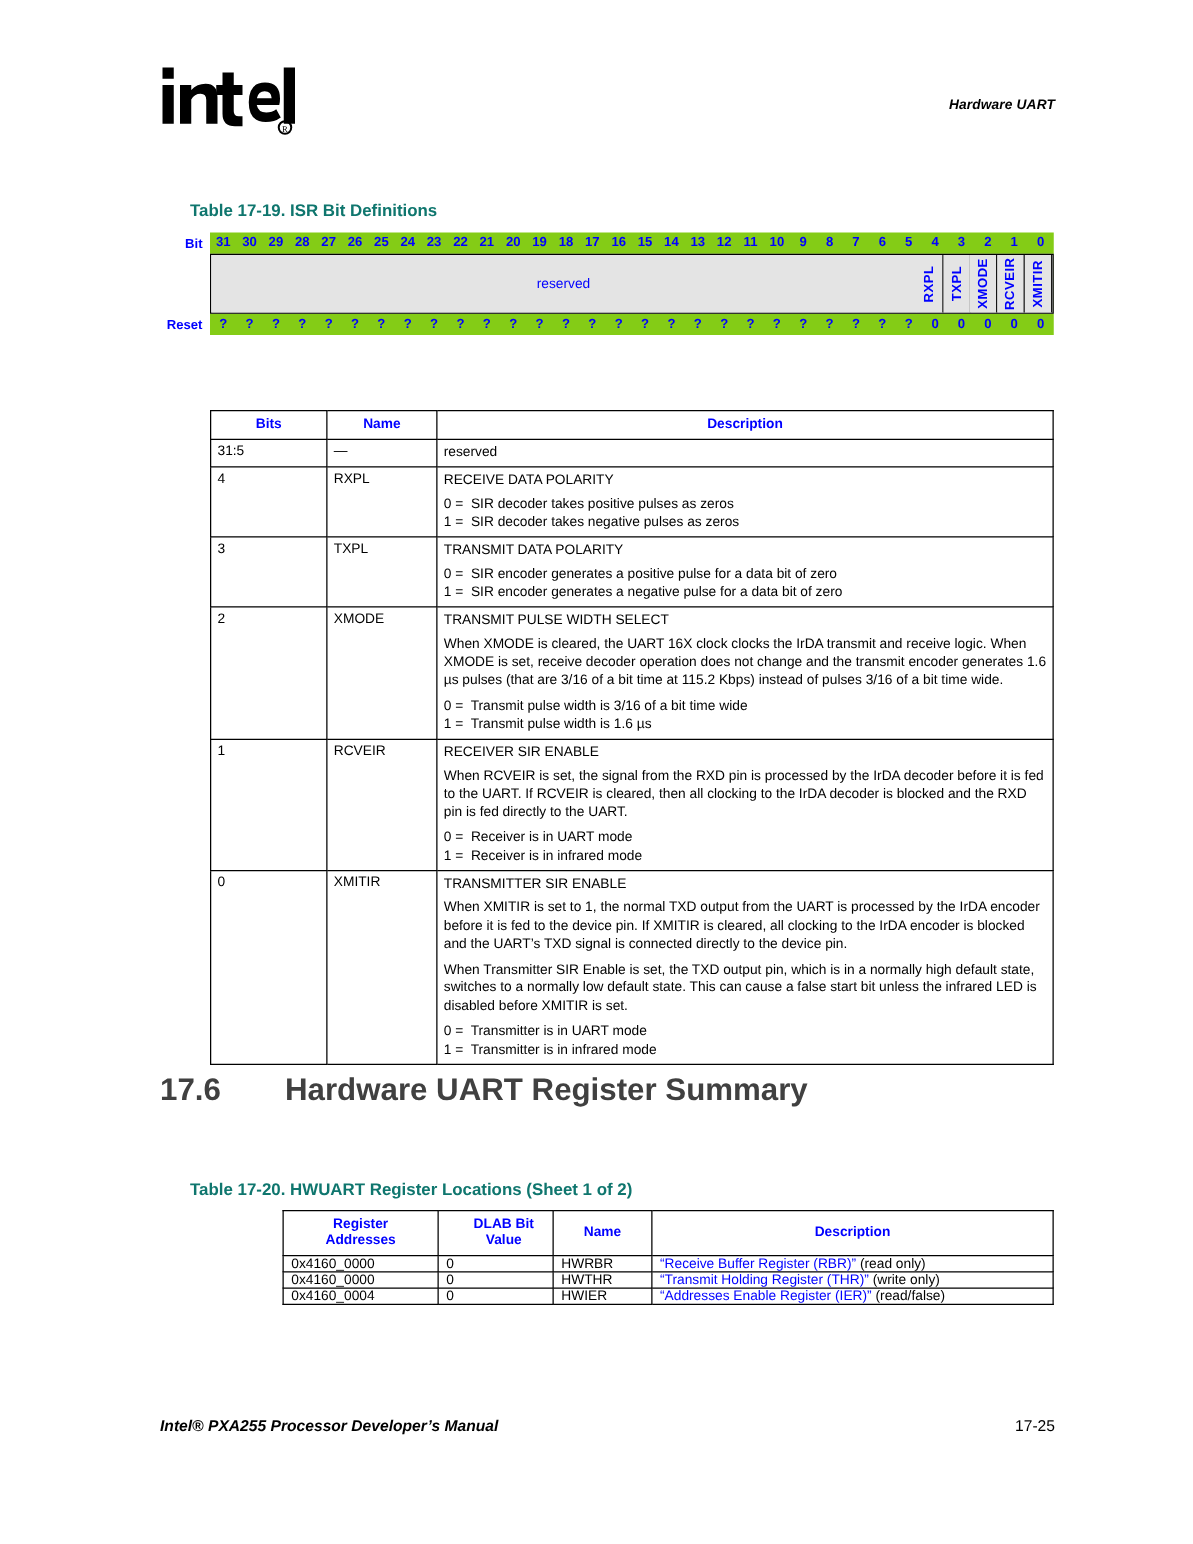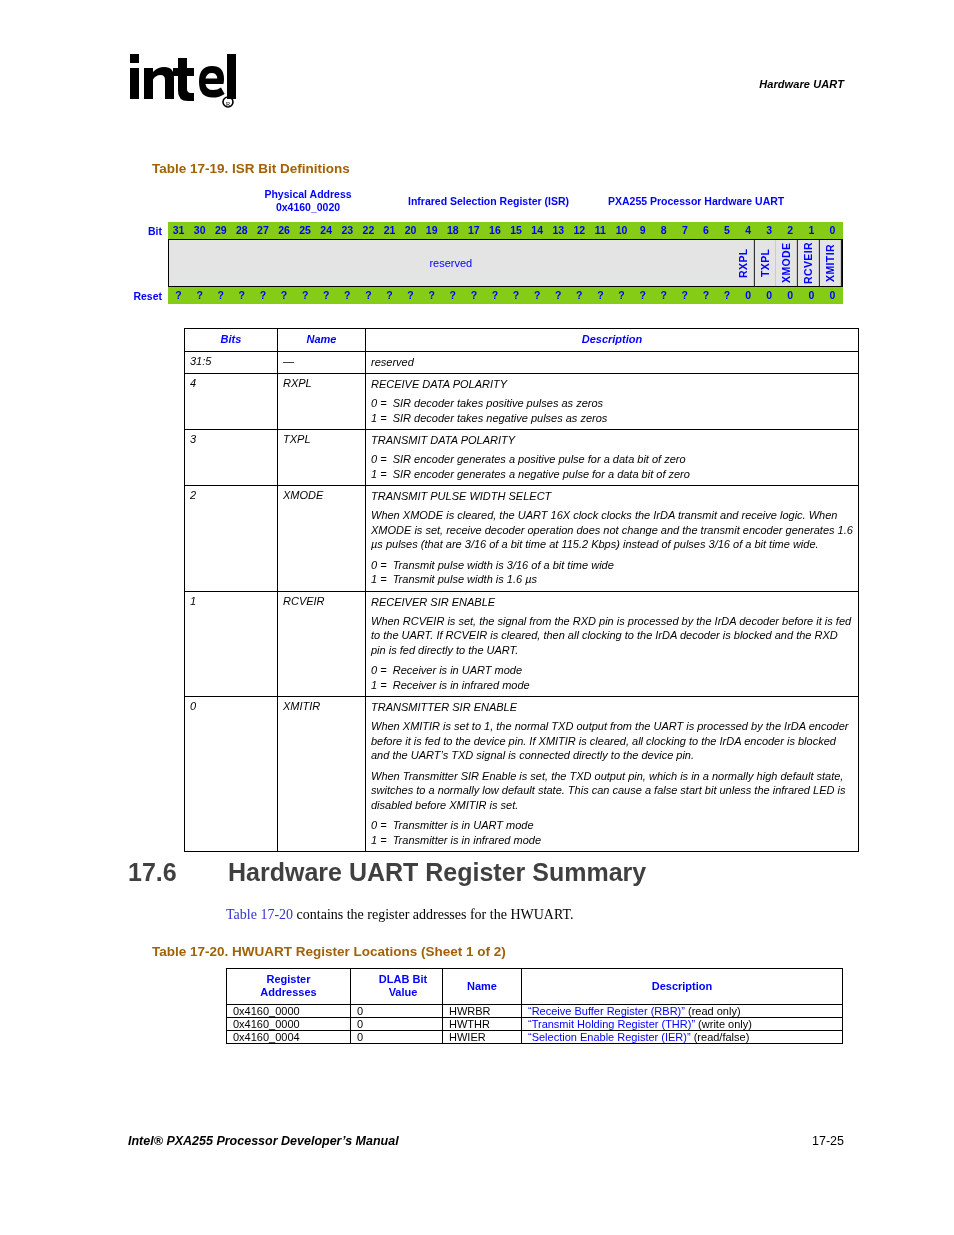--- a/index.html
+++ b/index.html
@@ -39,21 +39,21 @@
     font-style: italic;
     letter-spacing: 0.1px;
   }
 
   
   .table-caption {
     position: absolute;
     left: 152px;
     font-size: 13.5px;
     font-weight: bold;
-    color: #a16207;
+    color: #0f766e;
     white-space: nowrap;
   }
   #caption-1719 { top: 161px; }
   #caption-1720 { top: 944px; }
 
   
   .regdiag {
     position: absolute;
     left: 168px;
     top: 186px;
@@ -163,24 +163,23 @@
     line-height: 13px;
     vertical-align: middle;
   }
   .doc-table td { padding: 3px 5px 4px; }
   .td-center {
     text-align: left;
     vertical-align: middle;
   }
 
   #isr-table {
-    left: 184px;
+    left: 168px;
     top: 328px;
     width: 675px;
-    font-style: italic;
   }
   #isr-table .col-bits  { width: 86px; }
   #isr-table .col-name  { width: 81px; }
   .desc-title {
     margin: 0 0 5px 0;
     line-height: 14px;
   }
   .desc-para {
     margin: 0 0 6px 0;
     line-height: 14.5px;
@@ -267,28 +266,20 @@
       <text x="100" y="53.5" font-family="Liberation Serif, serif" font-size="7" text-anchor="middle" fill="#000000">R</text>
     </svg>
   </div>
 
   <div class="header-title">Hardware UART</div>
 
   <div class="table-caption" id="caption-1719">Table 17-19. ISR Bit Definitions</div>
 
   <div class="regdiag">
 
-    <div class="reg-headings">
-      <div class="rh rh-phys">
-        <div>Physical Address</div>
-        <div>0x4160_0020</div>
-      </div>
-      <div class="rh rh-name">Infrared Selection Register (ISR)</div>
-      <div class="rh rh-proc">PXA255 Processor Hardware UART</div>
-    </div>
 
     <div class="bit-band">
 
       <div class="bit-row" id="bit-number-row">
         <span class="side-label">Bit</span>
       <span class="cellnum">31</span>
           <span class="cellnum">30</span>
           <span class="cellnum">29</span>
           <span class="cellnum">28</span>
           <span class="cellnum">27</span>
@@ -444,23 +435,20 @@
             </div>
           </td>
         </tr>
       </tbody>
   </table>
 
   <div class="section-heading">
     <span class="sec-num">17.6</span><span>Hardware UART Register Summary</span>
   </div>
 
-  <div class="body-para">
-    <span class="xref">Table 17-20</span><span> contains the register addresses for the HWUART.</span>
-  </div>
 
   <div class="table-caption" id="caption-1720">Table 17-20. HWUART Register Locations (Sheet 1 of 2)</div>
 
   <table class="doc-table" id="loc-table">
     <thead>
       <tr>
         <th class="col-addr">
           <div>Register</div>
           <div>Addresses</div>
         </th>
@@ -482,21 +470,21 @@
         <tr>
           <td class="td-center">0x4160_0000</td>
           <td class="td-center">0</td>
           <td class="td-center">HWTHR</td>
           <td><span class="link">“Transmit Holding Register (THR)”</span><span> (write only)</span></td>
         </tr>
         <tr>
           <td class="td-center">0x4160_0004</td>
           <td class="td-center">0</td>
           <td class="td-center">HWIER</td>
-          <td><span class="link">“Selection Enable Register (IER)”</span><span> (read/false)</span></td>
+          <td><span class="link">“Addresses Enable Register (IER)”</span><span> (read/false)</span></td>
         </tr>
       </tbody>
   </table>
 
   <div class="footer-left">Intel® PXA255 Processor Developer’s Manual</div>
   <div class="footer-right">17-25</div>
 
 </div>
 
 </body></html>

